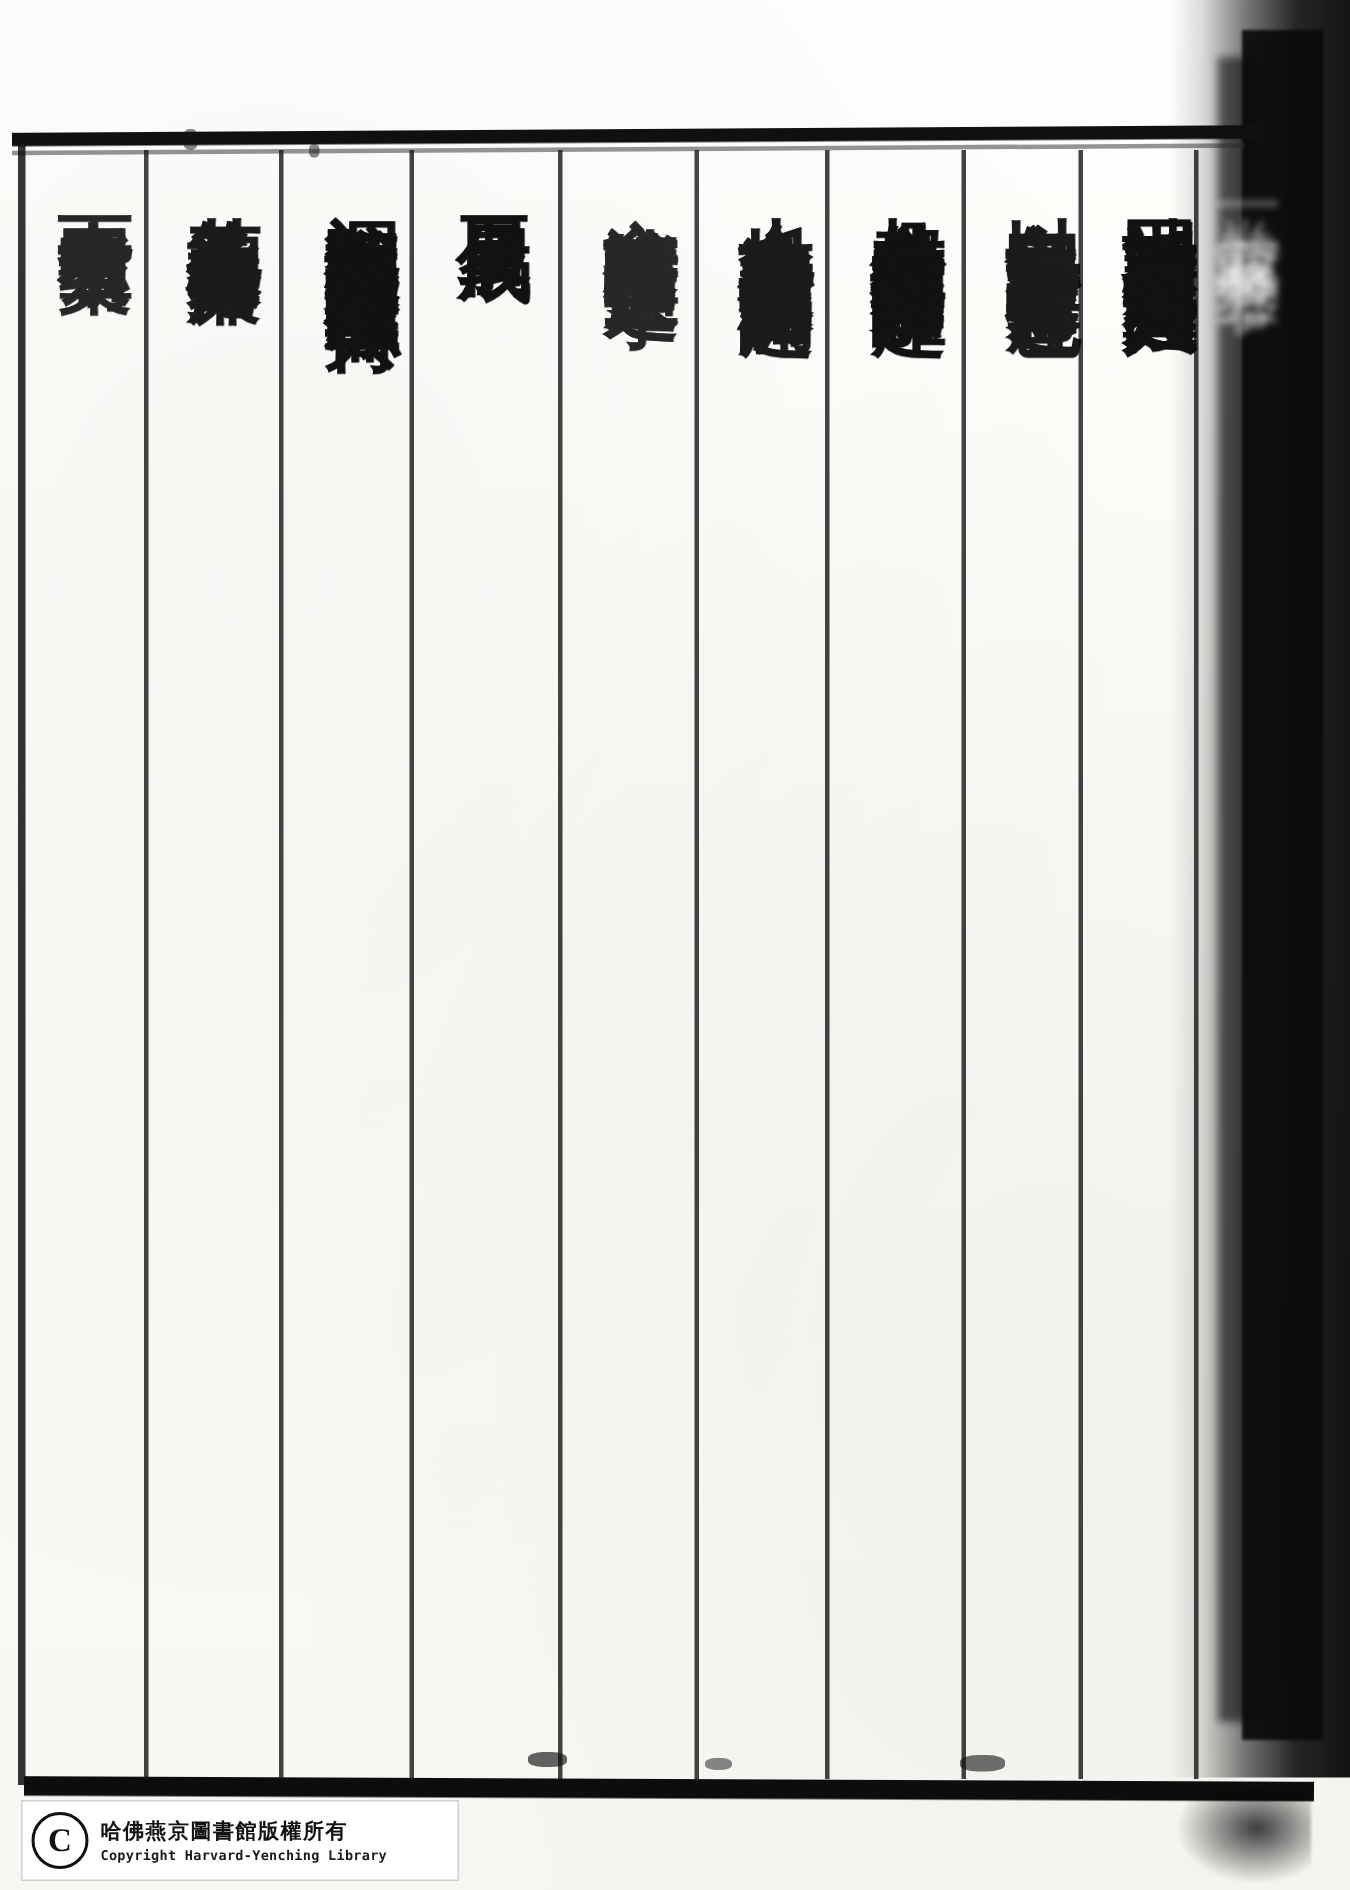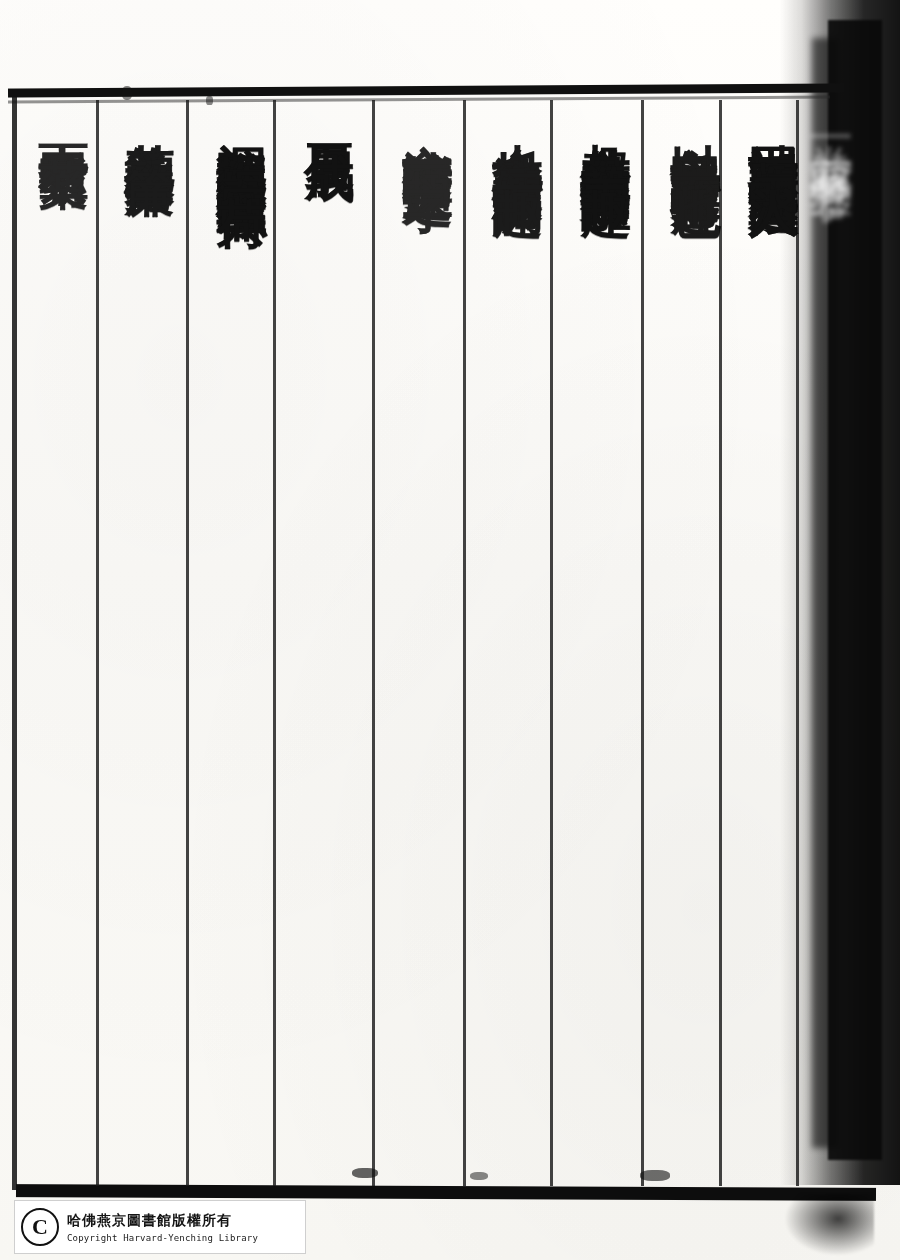--- a/index.html
+++ b/index.html
@@ -197,20 +197,21 @@
     color: #141414;
     letter-spacing: 1px;
     white-space: nowrap;
   }
   .stamp .en {
     font-family: "DejaVu Sans Mono", monospace;
     font-size: 9px;
     color: #1a1a1a;
     letter-spacing: 0.2px;
     white-space: nowrap;
+    font-weight: bold;
   }
 
   
   .bottom-blot {
     position: absolute;
     right: 26px;
     top: 1194px;
     width: 90px;
     height: 62px;
     background: radial-gradient(ellipse at 60% 40%, rgba(0,0,0,.75), rgba(0,0,0,0) 70%);

